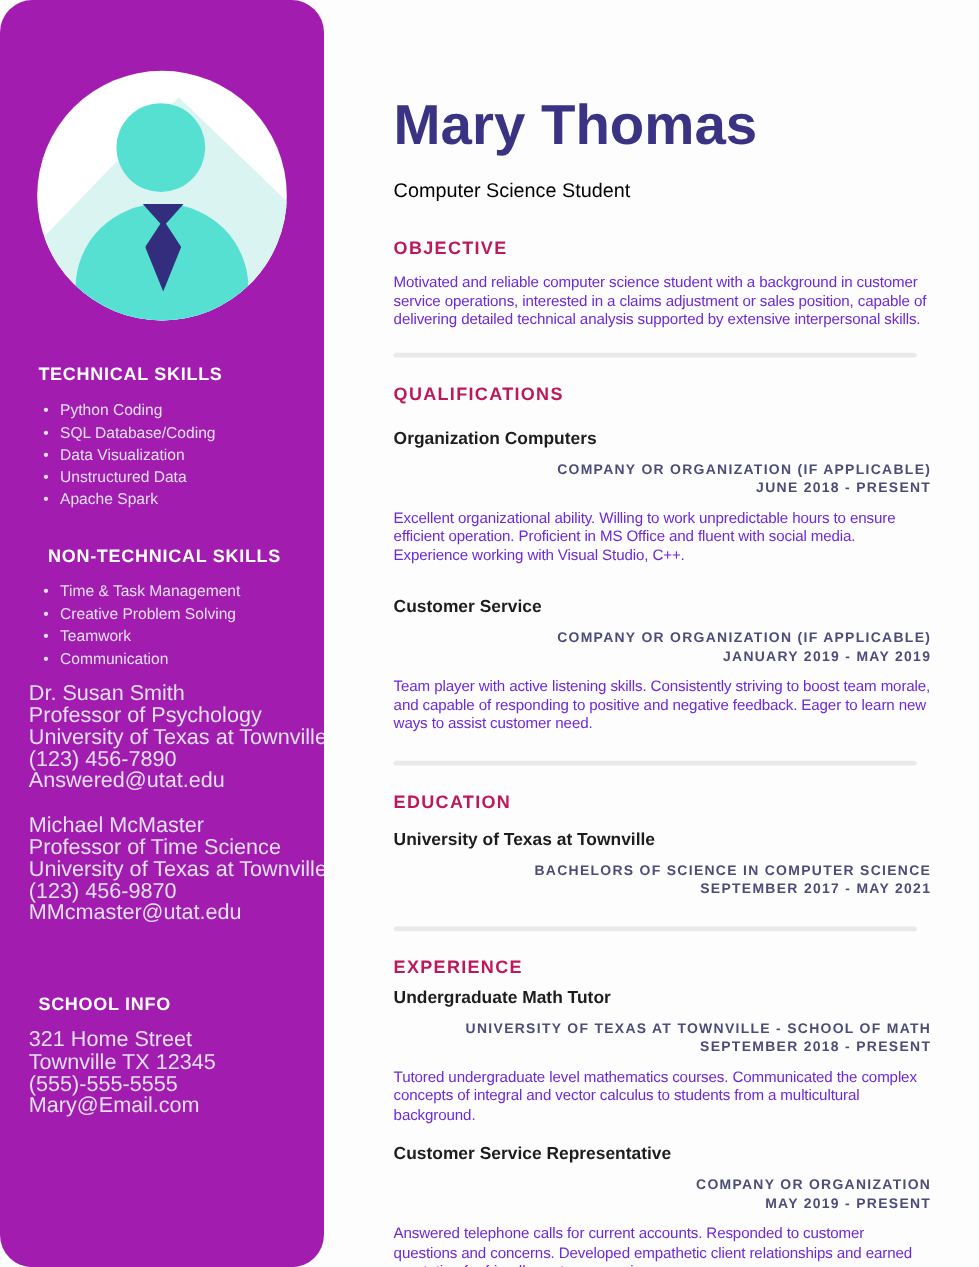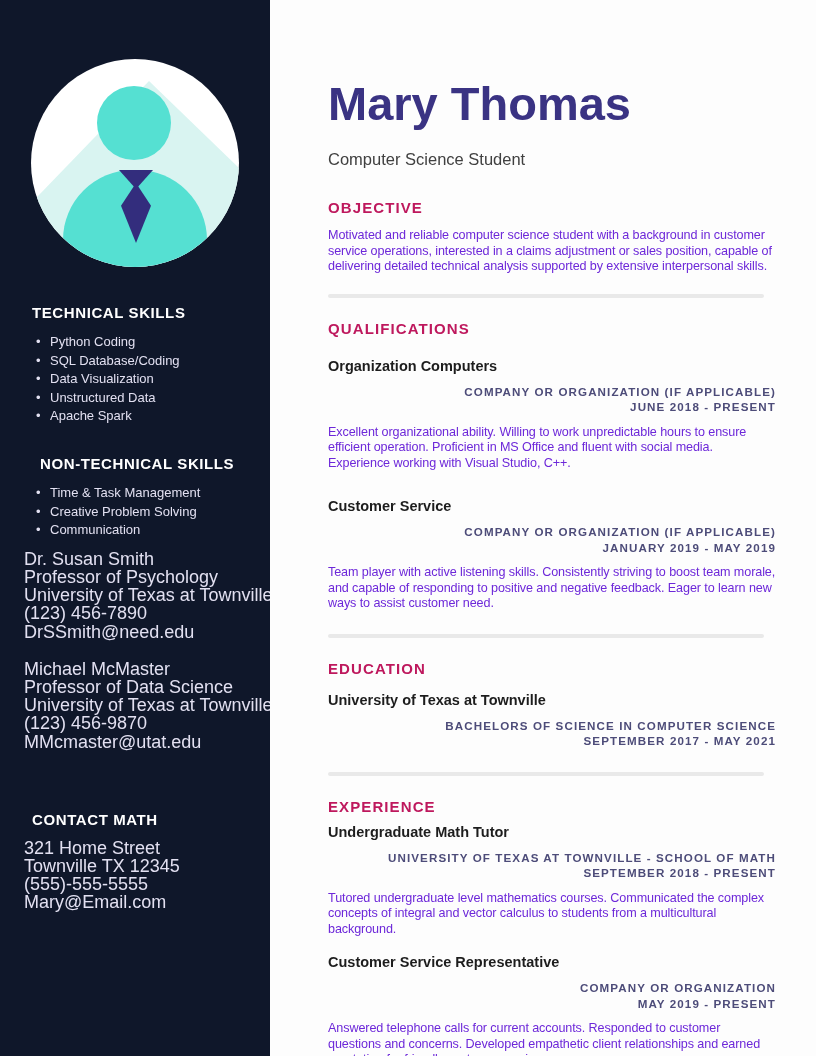--- a/index.html
+++ b/index.html
@@ -2,22 +2,23 @@
 <html><head>
 <meta charset="utf-8">
 <style>
   html,body{margin:0;padding:0;background:#ffffff;}
   .page{
     width:816px;height:1056px;display:flex;background:#fdfdfd;overflow:hidden;
     font-family:"Liberation Sans", sans-serif;
   }
   
   .sidebar{
-    width:270px;min-width:270px;height:100%;background:#0f172a;color:#ffffff;
+    width:270px;min-width:270px;height:100%;background:#a21caf;color:#ffffff;
     box-sizing:border-box;
+    border-radius:27px;
   }
   .avatar{
     position:relative;width:208px;height:208px;border-radius:50%;
     background:#ffffff;margin:59px auto 0;overflow:hidden;
   }
   .avatar-shadow{
     position:absolute;left:118px;top:22px;width:250px;height:190px;
     background:#d9f4f1;transform:rotate(44deg);transform-origin:top left;
   }
   .avatar-head{
@@ -59,21 +60,21 @@
   .ref-group2{margin-top:19px;}
   .side-lines div{white-space:nowrap;}
   
   .main{
     flex:1;box-sizing:border-box;padding:0 40px 13px 58px;background:#fdfdfd;
   }
   .name{
     margin:78px 0 0;color:#3a3383;font-size:47px;line-height:52px;
     font-weight:800;letter-spacing:0;
   }
-  .subtitle{margin:19px 0 0;color:#404040;font-size:16.5px;line-height:20px;}
+  .subtitle{margin:19px 0 0;color:#000000;font-size:16.5px;line-height:20px;}
   .sec-title{
     margin:0;color:#be185d;font-size:15px;font-weight:bold;
     letter-spacing:1.1px;line-height:20px;
   }
   .mt-objective{margin-top:29px;}
   .mt-section{margin-top:21px;}
   .para{
     margin:10px 0 0;color:#6d28d9;font-size:12.6px;line-height:15.5px;
     letter-spacing:-.1px;max-width:452px;
   }
@@ -113,39 +114,40 @@
       <li>SQL Database/Coding</li>
       <li>Data Visualization</li>
       <li>Unstructured Data</li>
       <li>Apache Spark</li>
     </ul>
 
     <h2 class="side-h gap-nontech">NON-TECHNICAL SKILLS</h2>
     <ul class="side-list">
       <li>Time &amp; Task Management</li>
       <li>Creative Problem Solving</li>
+      <li>Teamwork</li>
       <li>Communication</li>
     </ul>
 
     <div class="side-lines">
       <div>Dr. Susan Smith</div>
       <div>Professor of Psychology</div>
       <div>University of Texas at Townville</div>
       <div>(123) 456-7890</div>
-      <div>DrSSmith@need.edu</div>
+      <div>Answered@utat.edu</div>
     </div>
     <div class="side-lines ref-group2">
       <div>Michael McMaster</div>
-      <div>Professor of Data Science</div>
+      <div>Professor of Time Science</div>
       <div>University of Texas at Townville</div>
       <div>(123) 456-9870</div>
       <div>MMcmaster@utat.edu</div>
     </div>
 
-    <h2 class="side-h gap-contact">CONTACT MATH</h2>
+    <h2 class="side-h gap-contact">SCHOOL INFO</h2>
     <div class="side-lines">
       <div>321 Home Street</div>
       <div>Townville TX 12345</div>
       <div>(555)-555-5555</div>
       <div>Mary@Email.com</div>
     </div>
   </aside>
 
   <main class="main">
     <h1 class="name">Mary Thomas</h1>

